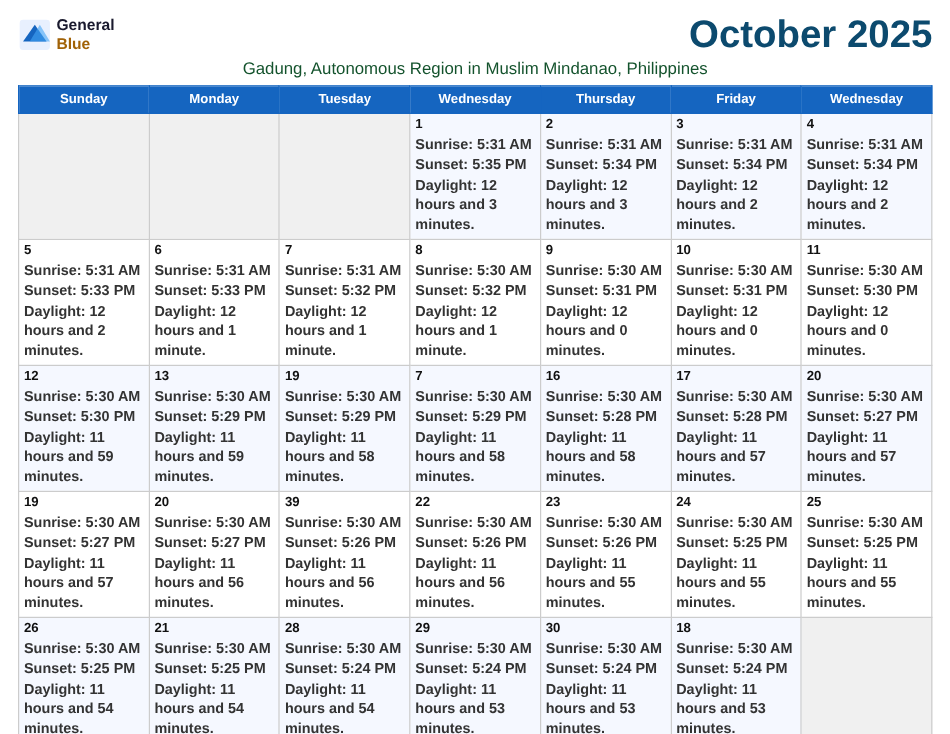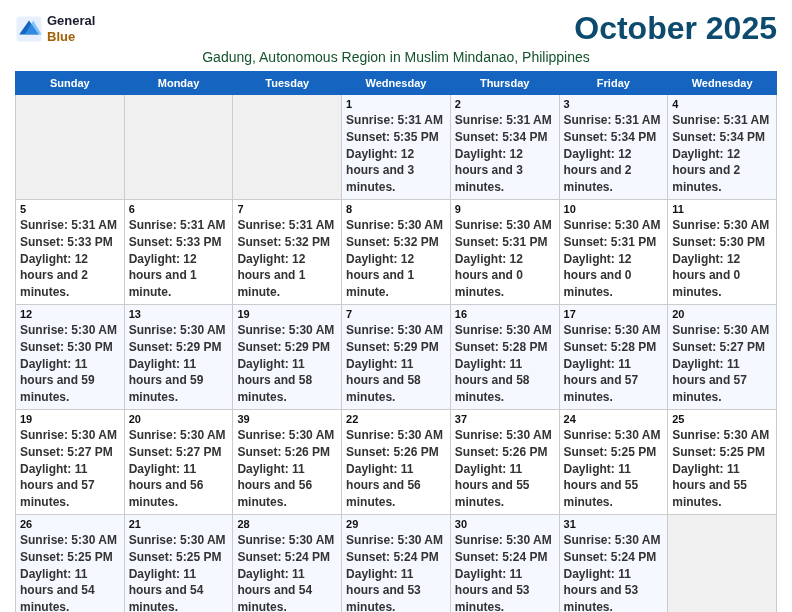--- a/index.html
+++ b/index.html
@@ -218,21 +218,21 @@
         </td>
         <td>
           <div class="day-num">39</div>
           <div class="day-info">Sunrise: 5:30 AM<br>Sunset: 5:26 PM<br>Daylight: 11 hours and 56 minutes.</div>
         </td>
         <td>
           <div class="day-num">22</div>
           <div class="day-info">Sunrise: 5:30 AM<br>Sunset: 5:26 PM<br>Daylight: 11 hours and 56 minutes.</div>
         </td>
         <td>
-          <div class="day-num">37</div>
+          <div class="day-num">23</div>
           <div class="day-info">Sunrise: 5:30 AM<br>Sunset: 5:26 PM<br>Daylight: 11 hours and 55 minutes.</div>
         </td>
         <td>
           <div class="day-num">24</div>
           <div class="day-info">Sunrise: 5:30 AM<br>Sunset: 5:25 PM<br>Daylight: 11 hours and 55 minutes.</div>
         </td>
         <td>
           <div class="day-num">25</div>
           <div class="day-info">Sunrise: 5:30 AM<br>Sunset: 5:25 PM<br>Daylight: 11 hours and 55 minutes.</div>
         </td>
@@ -252,19 +252,19 @@
         </td>
         <td>
           <div class="day-num">29</div>
           <div class="day-info">Sunrise: 5:30 AM<br>Sunset: 5:24 PM<br>Daylight: 11 hours and 53 minutes.</div>
         </td>
         <td>
           <div class="day-num">30</div>
           <div class="day-info">Sunrise: 5:30 AM<br>Sunset: 5:24 PM<br>Daylight: 11 hours and 53 minutes.</div>
         </td>
         <td>
-          <div class="day-num">31</div>
+          <div class="day-num">18</div>
           <div class="day-info">Sunrise: 5:30 AM<br>Sunset: 5:24 PM<br>Daylight: 11 hours and 53 minutes.</div>
         </td>
         <td class="empty-cell"></td>
       </tr>
     </tbody>
 </table>
 
 </body></html>

